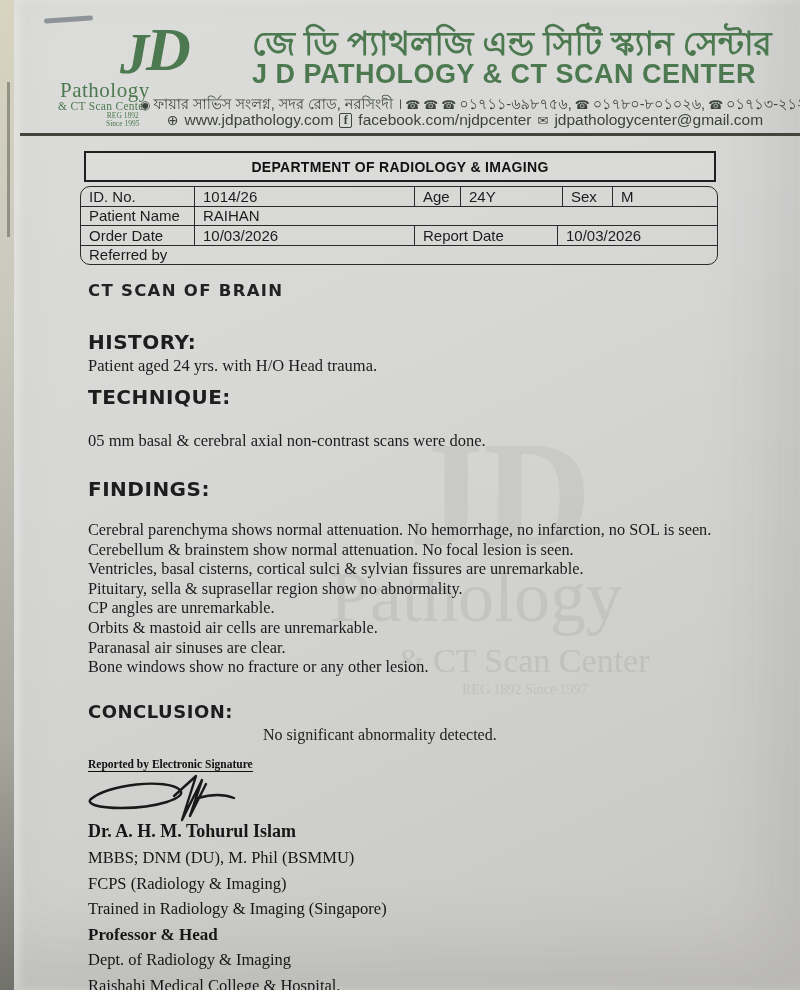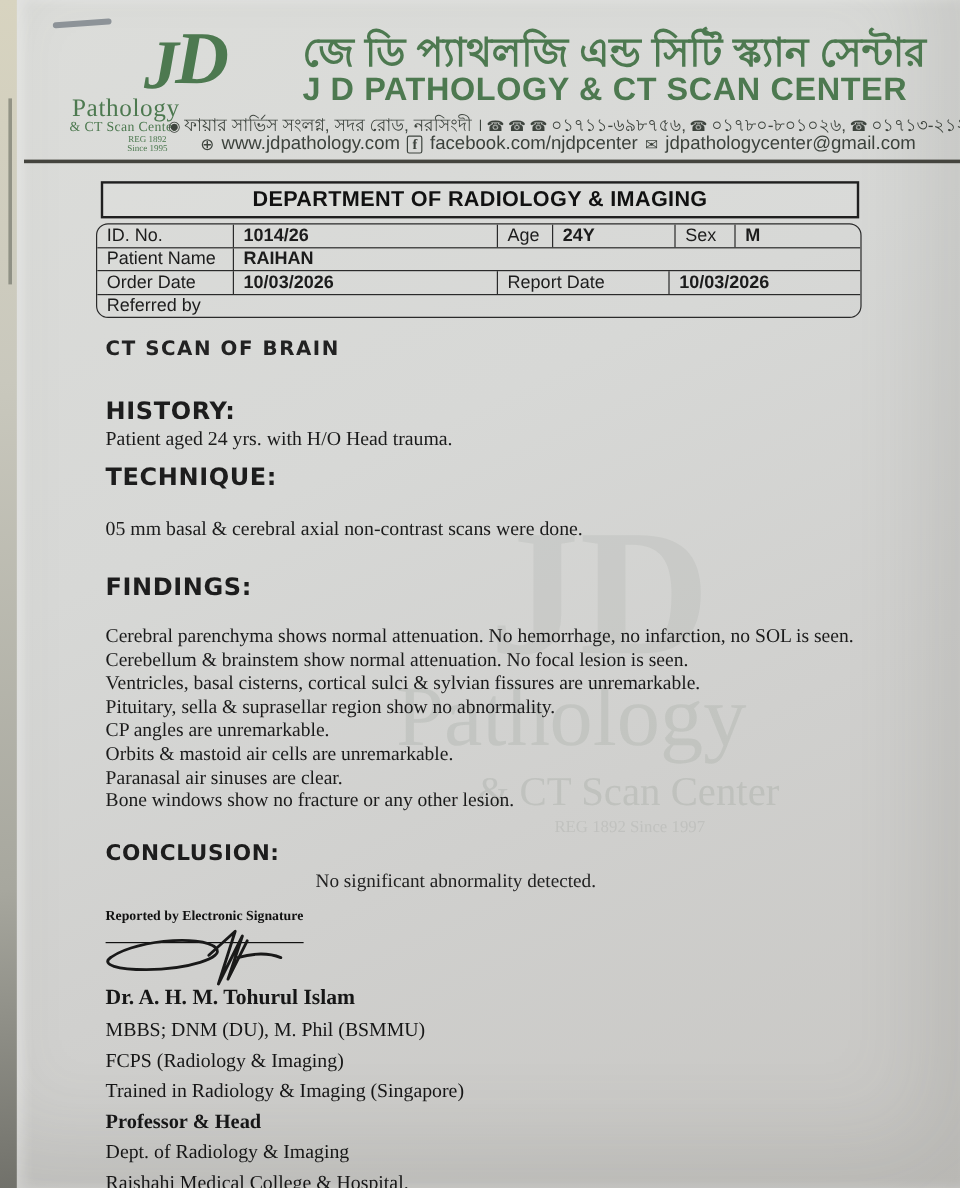--- a/index.html
+++ b/index.html
@@ -47,28 +47,28 @@
   .contact1{position:absolute;left:140px;top:93px;width:650px;font-size:14.5px;color:#3e443e;white-space:nowrap;display:flex;align-items:center;gap:3px;}
   .contact2{position:absolute;left:140px;top:111px;width:650px;font-size:15.5px;color:#3c423c;white-space:nowrap;display:flex;align-items:center;gap:6px;justify-content:center;}
   .ic{font-size:12px;color:#3e443e;}
   .ic-globe{font-size:14px;}
   .ic-mail{font-size:13px;}
   .fb-box{display:inline-flex;align-items:center;justify-content:center;width:13px;height:15px;border:1.2px solid #3e443e;border-radius:2px;font-family:"Liberation Serif",serif;font-weight:700;font-size:12px;line-height:1;}
   .header-rule{position:absolute;left:20px;top:133px;width:780px;height:2.5px;background:#44443e;}
 
   
   .banner{position:absolute;left:84px;top:151px;width:632px;height:31px;border:2.5px solid #1f1f1f;display:flex;align-items:center;justify-content:center;background:rgba(255,255,255,.06);}
-  .banner span{font-size:18px;font-weight:700;letter-spacing:.3px;color:#111;}
+  .banner span{font-size:14px;font-weight:700;letter-spacing:.3px;color:#111;}
 
   
   .ptable{position:absolute;left:80px;top:186px;width:638px;height:79px;border:1.8px solid #2a2a2a;border-radius:10px;overflow:hidden;display:flex;flex-direction:column;}
   .prow{flex:1;display:flex;}
   .prow + .prow{border-top:1.6px solid #2a2a2a;}
   .cell{display:flex;align-items:center;padding-left:8px;font-size:15px;color:var(--ink);white-space:nowrap;overflow:hidden;}
-  .cell.v{font-weight:700;}
+  .cell.v{font-weight:400;}
   .cell + .cell{border-left:1.6px solid #2a2a2a;}
   .w-label{width:113px;flex:none;}
   .w-val{width:220px;flex:none;}
   .w-age{width:46px;flex:none;}
   .w-agev{width:102px;flex:none;}
   .w-sex{width:50px;flex:none;}
   .w-rdl{width:143px;flex:none;}
   .grow{flex:1;}
 
   
@@ -79,21 +79,21 @@
   .t-history{position:absolute;left:88px;top:356px;font-size:16.5px;}
   .h-technique{position:absolute;left:88px;top:385px;font-size:20px;letter-spacing:.5px;}
   .t-technique{position:absolute;left:88px;top:431px;font-size:16.5px;}
   .h-findings{position:absolute;left:88px;top:477px;font-size:20px;letter-spacing:.5px;}
   .findings{position:absolute;left:88px;top:520px;width:640px;font-size:16.3px;line-height:19.6px;}
   .conclusion-row{position:absolute;left:88px;top:701px;display:flex;align-items:flex-start;}
   .h-conclusion{font-size:18px;letter-spacing:.5px;}
   .t-conclusion{font-family:Liberation Serif, serif;font-size:16px;color:#222;margin-left:30px;padding-top:1px;margin-top:24px;}
 
   
-  .reported{position:absolute;left:88px;top:758px;font-family:"Liberation Serif",serif;font-weight:700;font-size:11.5px;color:#111;border-bottom:1.2px solid #111;padding-bottom:15px;}
+  .reported{position:absolute;left:88px;top:758px;font-family:"Liberation Serif",serif;font-weight:700;font-size:11.5px;color:#111;border-bottom:1.2px solid #111;padding-bottom:1px;}
   .sig{position:absolute;left:82px;top:774px;}
   .doctor{position:absolute;left:88px;top:818px;font-family:"Liberation Serif",serif;color:#161616;}
   .doctor .dline{font-size:16.5px;line-height:25.5px;}
   .doctor .dname{font-size:18px;font-weight:700;line-height:27px;}
   .doctor .dbold{font-weight:700;font-size:17px;}
 </style>
 </head>
 <body>
 
 <div class="paper"></div>

